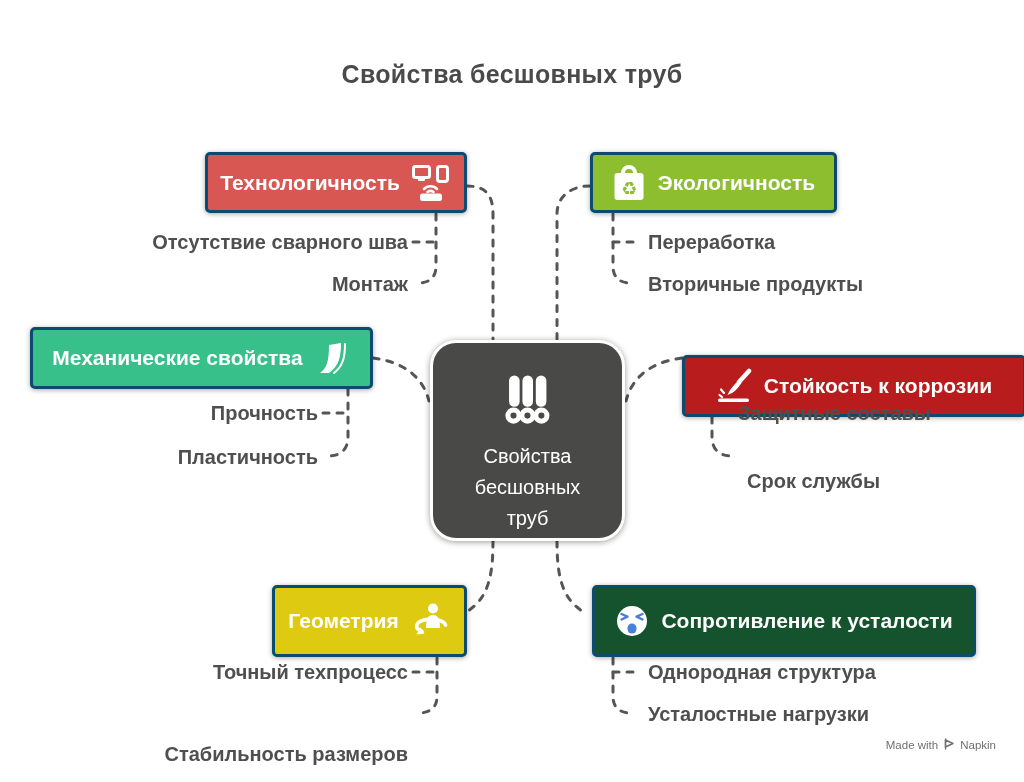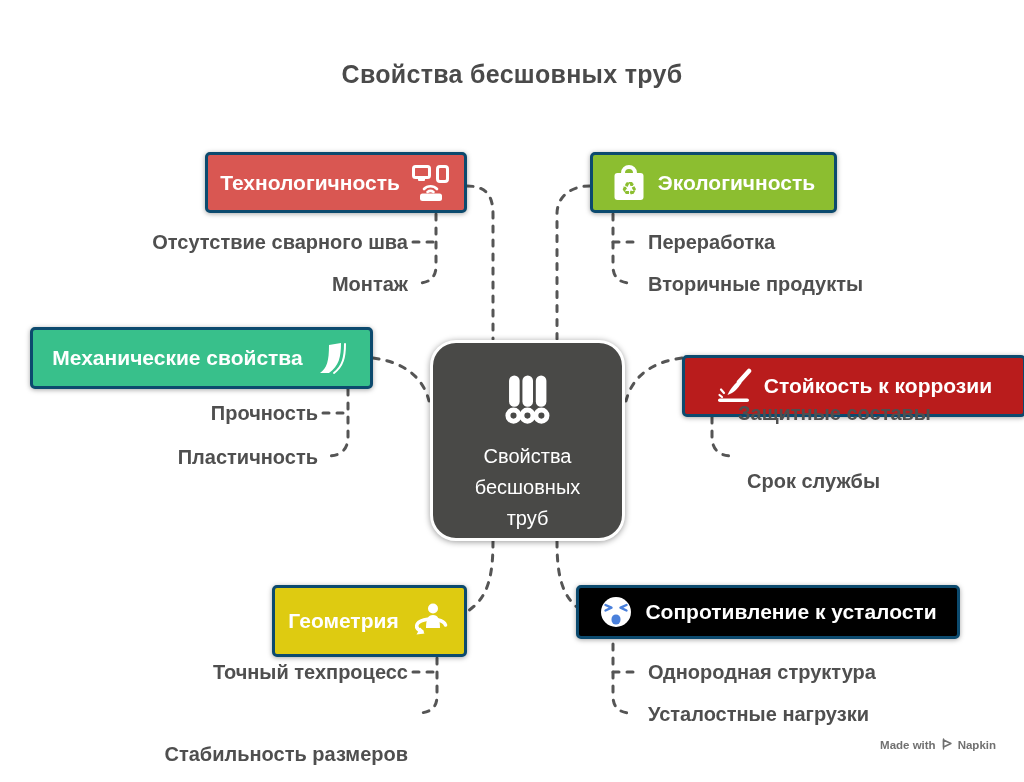--- a/index.html
+++ b/index.html
@@ -30,21 +30,21 @@
     line-height:1.55;margin-top:10px;
   }
   .sub{
     position:absolute;height:26px;line-height:26px;font-size:20px;font-weight:bold;
     color:#4F4F4F;white-space:nowrap;
   }
   .sub.leftside{text-align:left;}
   .sub.rightside{text-align:left;}
   .watermark{
     position:absolute;right:28px;top:738px;display:flex;align-items:center;gap:5px;
-    font-size:11.5px;font-weight:bold;color:#707070;
+    font-size:11.5px;font-weight:normal;color:#707070;
   }
 </style>
 </head>
 <body>
 
 <div class="canvas">
 
   <div class="title">Свойства бесшовных труб</div>
 
   <svg class="connectors" viewBox="0 0 1024 782" xmlns="http://www.w3.org/2000/svg" style="color: rgb(85, 85, 85);">
@@ -151,21 +151,21 @@
         <circle cx="22" cy="6.5" r="5" fill="#fff"></circle>
         <path d="M22 13 C17 13 15 17.5 15 26 L29 26 C29 17.5 27 13 22 13 Z" fill="#fff"></path>
         <path d="M34.5 23 A14.5 7 0 1 0 11 29.5" fill="none" stroke="#fff" stroke-width="3.6" stroke-linecap="round"></path>
         <path d="M5.5 32.5 L13.5 31.5 L9.5 25.5 Z" fill="#fff"></path>
       </svg>
     </span>
   </div>
   <div class="sub leftside" style="right:616px;top:659px;">Точный техпроцесс</div>
   <div class="sub leftside" style="right:616px;top:701px;margin-top:40px;">Стабильность размеров</div>
 
-  <div class="node" style="left: 576px; top: 585px; width: 384px; height: 54px; background-color: #000000;">
+  <div class="node" style="left: 592px; top: 585px; width: 384px; height: 72px; background-color: #14532d;">
     <span class="icon" style="color: rgb(74, 128, 219);">
       <svg width="34" height="34" viewBox="0 0 34 34">
         <circle cx="17" cy="17" r="15" fill="#fff"></circle>
         <path d="M6.5 10 L12.5 12.7 L6.5 15.5" fill="none" stroke="currentColor" stroke-width="2.4" stroke-linecap="round" stroke-linejoin="round"></path>
         <path d="M27.5 10 L21.5 12.7 L27.5 15.5" fill="none" stroke="currentColor" stroke-width="2.4" stroke-linecap="round" stroke-linejoin="round"></path>
         <rect x="12.5" y="19.5" width="9" height="10" rx="4.5" fill="currentColor"></rect>
       </svg>
     </span>
     <span class="nlabel">Сопротивление к усталости</span>
   </div>

